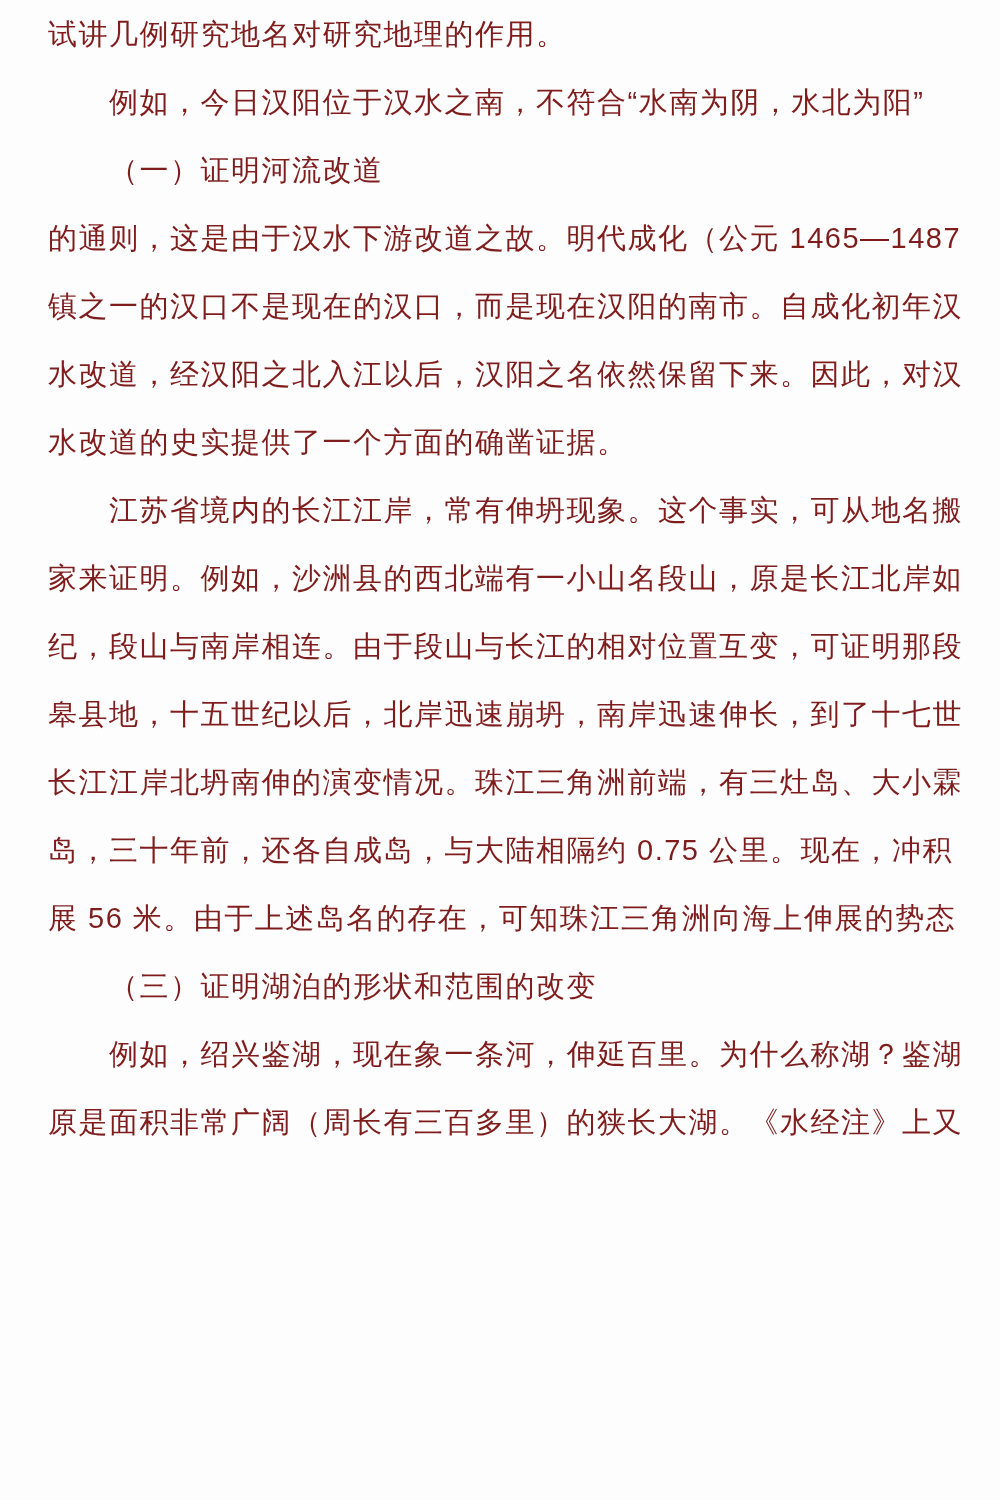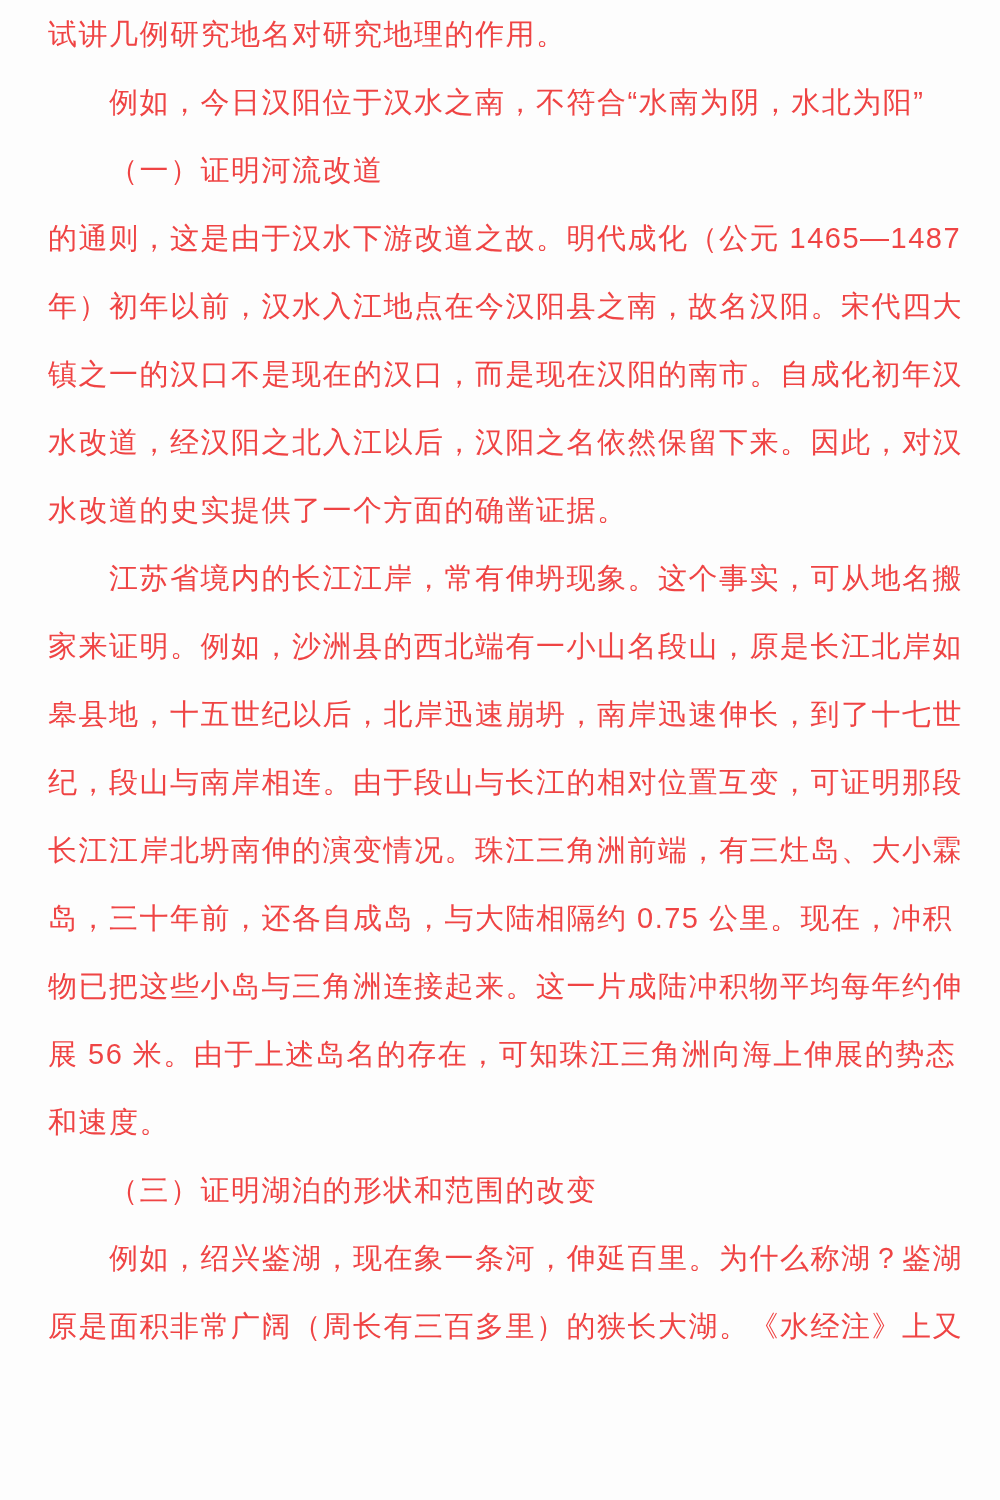--- a/index.html
+++ b/index.html
@@ -7,21 +7,21 @@
     padding: 0;
     background: #ffffff;
   }
   .page {
     position: relative;
     width: 1000px;
     height: 1500px;
     background: #fdfdfd;
     overflow: hidden;
     font-family: "Liberation Sans", "DejaVu Sans", sans-serif;
-    color: #ef4444;
+    color: #7f1d1d;
   }
   .text-block {
     padding: 0 58px 0 48px;
   }
   .line {
     height: 68px;
     line-height: 68px;
     font-size: 29px;
     letter-spacing: 1.5px;
     white-space: nowrap;
@@ -34,30 +34,27 @@
 </style>
 </head>
 <body>
 
 <div class="page">
   <div class="text-block">
     <div class="line">试讲几例研究地名对研究地理的作用。</div>
     <div class="line indent">例如，今日汉阳位于汉水之南，不符合“水南为阴，水北为阳”</div>
     <div class="line indent">（一）证明河流改道</div>
     <div class="line">的通则，这是由于汉水下游改道之故。明代成化（公元 1465—1487</div>
-    <div class="line">年）初年以前，汉水入江地点在今汉阳县之南，故名汉阳。宋代四大</div>
     <div class="line">镇之一的汉口不是现在的汉口，而是现在汉阳的南市。自成化初年汉</div>
     <div class="line">水改道，经汉阳之北入江以后，汉阳之名依然保留下来。因此，对汉</div>
     <div class="line">水改道的史实提供了一个方面的确凿证据。</div>
     <div class="line indent">江苏省境内的长江江岸，常有伸坍现象。这个事实，可从地名搬</div>
     <div class="line">家来证明。例如，沙洲县的西北端有一小山名段山，原是长江北岸如</div>
+    <div class="line">纪，段山与南岸相连。由于段山与长江的相对位置互变，可证明那段</div>
     <div class="line">皋县地，十五世纪以后，北岸迅速崩坍，南岸迅速伸长，到了十七世</div>
-    <div class="line">纪，段山与南岸相连。由于段山与长江的相对位置互变，可证明那段</div>
     <div class="line">长江江岸北坍南伸的演变情况。珠江三角洲前端，有三灶岛、大小霖</div>
     <div class="line">岛，三十年前，还各自成岛，与大陆相隔约 0.75 公里。现在，冲积</div>
-    <div class="line">物已把这些小岛与三角洲连接起来。这一片成陆冲积物平均每年约伸</div>
     <div class="line">展 56 米。由于上述岛名的存在，可知珠江三角洲向海上伸展的势态</div>
-    <div class="line">和速度。</div>
     <div class="line indent">（三）证明湖泊的形状和范围的改变</div>
     <div class="line indent">例如，绍兴鉴湖，现在象一条河，伸延百里。为什么称湖？鉴湖</div>
     <div class="line">原是面积非常广阔（周长有三百多里）的狭长大湖。《水经注》上又</div>
   </div>
 </div>
 
 </body></html>

